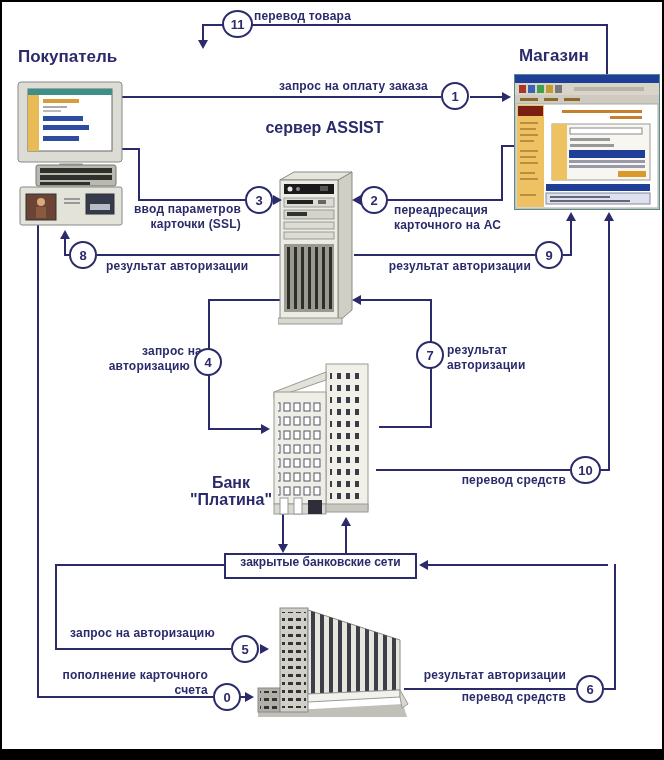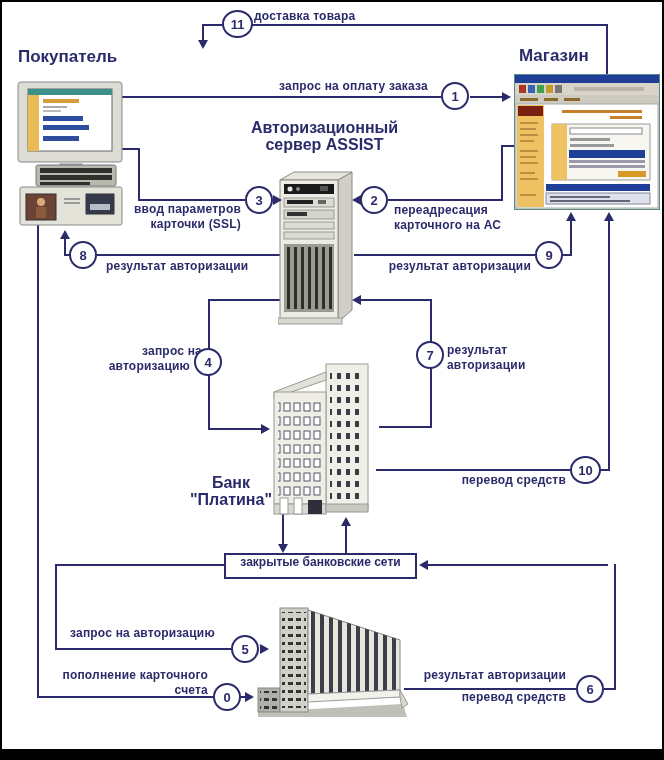--- a/index.html
+++ b/index.html
@@ -129,21 +129,21 @@
   <div class="circ" style="left:229px;top:633px">
       <span>5</span>
     </div>
   <div class="circ" style="left:211px;top:681px">
       <span>0</span>
     </div>
   <div class="circ" style="left:574px;top:673px">
       <span>6</span>
     </div>
 
-  <div class="lbl" style="left:252px;top:7px">доставка товара</div>
+  <div class="lbl" style="left:252px;top:7px">перевод товара</div>
   <div class="lbl" style="left:277px;top:77px">запрос на оплату заказа</div>
   <div class="lbl r" style="right:421px;top:200px">ввод параметров</div>
   <div class="lbl r" style="right:421px;top:215px">карточки (SSL)</div>
   <div class="lbl" style="left:392px;top:201px">переадресация</div>
   <div class="lbl" style="left:392px;top:216px">карточного на  АС</div>
   <div class="lbl" style="left:104px;top:257px">результат авторизации</div>
   <div class="lbl r" style="right:131px;top:257px">результат авторизации</div>
   <div class="lbl r" style="right:460px;top:342px">запрос на</div>
   <div class="lbl r" style="right:472px;top:357px">авторизацию</div>
   <div class="lbl" style="left:445px;top:341px">результат</div>
@@ -151,21 +151,20 @@
   <div class="lbl r" style="right:96px;top:471px">перевод средств</div>
   <div class="lbl" style="left:68px;top:624px">запрос на авторизацию</div>
   <div class="lbl r" style="right:454px;top:666px">пополнение карточного</div>
   <div class="lbl r" style="right:454px;top:681px">счета</div>
   <div class="lbl r" style="right:96px;top:666px">результат авторизации</div>
   <div class="lbl r" style="right:96px;top:688px">перевод средств</div>
 
   <div class="title" style="left:16px;top:45px">Покупатель</div>
   <div class="title" style="left:517px;top:44px">Магазин</div>
   <div class="title2" style="left:230px;top:117px;width:185px">
-    <div>Авторизационный</div>
     <div>сервер ASSIST</div>
   </div>
   <div class="title2" style="left:180px;top:472px;width:98px">
     <div>Банк</div>
     <div>"Платина"</div>
   </div>
   <div id="netbox">закрытые банковские сети</div>
 
   <div class="node" style="left:14px;top:78px;width:108px;height:148px">
     <svg width="108" height="148" viewBox="0 0 108 148">

